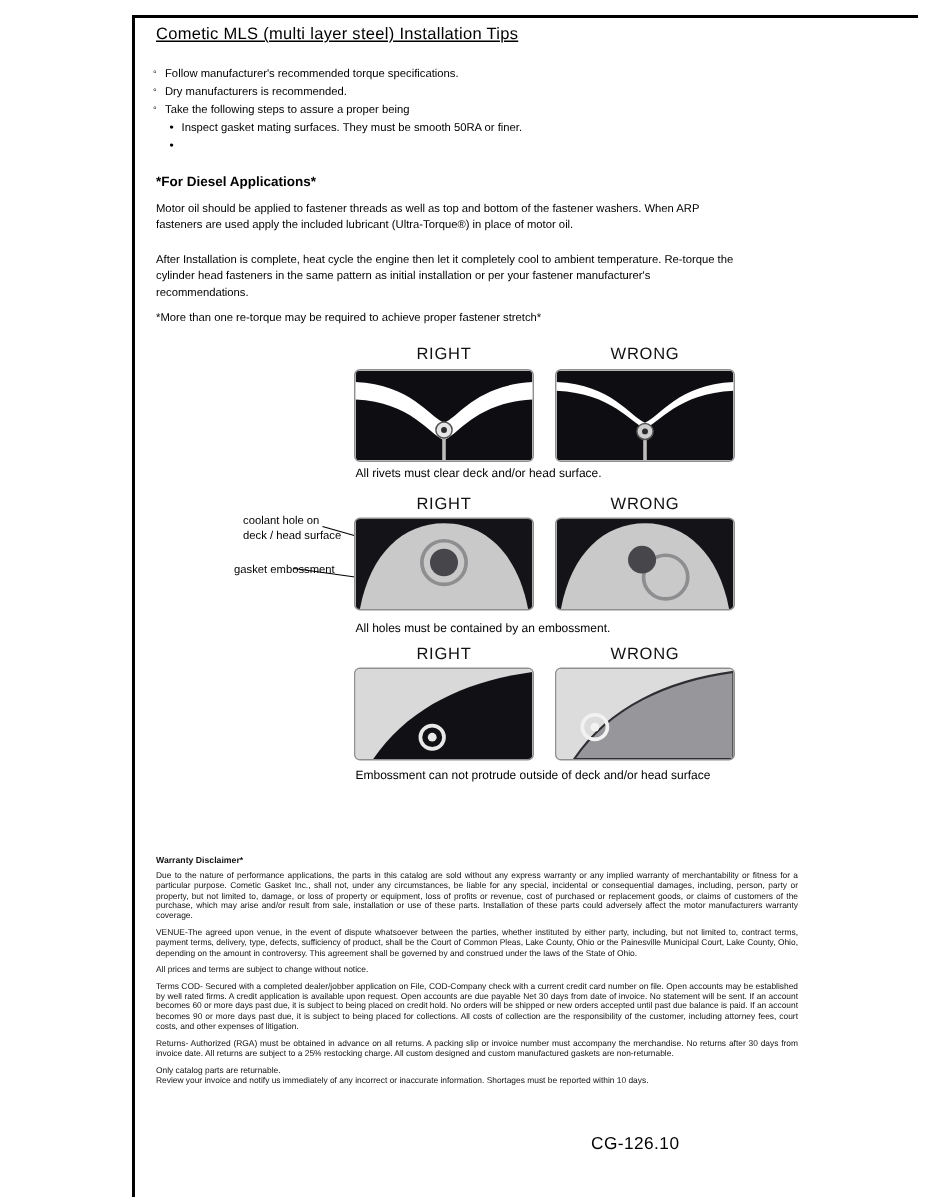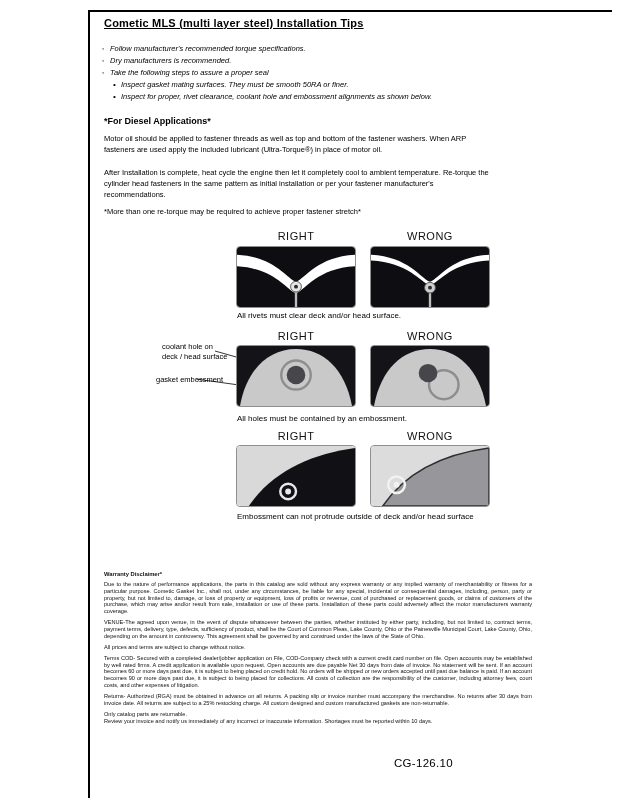--- a/index.html
+++ b/index.html
@@ -4,23 +4,23 @@
 <style>
   * { margin:0; padding:0; box-sizing:border-box; }
   html,body { background:#ffffff; }
   body { font-family:"Liberation Sans", sans-serif; color:#000; }
   .page { position:relative; width:618px; height:800px; background:#fff; overflow:hidden; }
   .abs { position:absolute; }
 
   #border-top { left:88px; top:10px; width:524px; height:2px; background:#000; }
   #border-left { left:88px; top:10px; width:2px; height:788px; background:#000; }
 
-  #title { left:104px; top:17px; font-size:11px; font-weight:bold; text-decoration:underline; letter-spacing:.2px; }
+  #title { left:104px; top:17px; font-size:11px; font-weight:normal; text-decoration:underline; letter-spacing:.2px; }
 
-  #tips { left:102px; top:42px; font-size:7.5px;font-style:italic; }
+  #tips { left:102px; top:42px; font-size:7.5px; }
   .tip { height:12px; display:flex; align-items:center; }
   .tip .bullet { width:8px; font-size:7px; text-align:left; }
   .tip.sub { margin-left:11px; }
   .tip.sub .bullet { font-size:8px; }
 
   #diesel-heading { left:104px; top:116px; font-size:9px; font-weight:bold; }
   #diesel-para1 { left:104px; top:133px; width:392px; font-size:7.5px; line-height:11px; }
   #diesel-para2 { left:104px; top:167px; width:392px; font-size:7.5px; line-height:11px; }
   #diesel-note  { left:104px; top:207px; font-size:7.5px; }
 
@@ -65,29 +65,28 @@
     <div class="tip">
       <span class="bullet">◦</span>
       <span>Follow manufacturer's recommended torque specifications.</span>
     </div>
     <div class="tip">
       <span class="bullet">◦</span>
       <span>Dry manufacturers is recommended.</span>
     </div>
     <div class="tip">
       <span class="bullet">◦</span>
-      <span>Take the following steps to assure a proper seal</span>
+      <span>Take the following steps to assure a proper being</span>
     </div>
     <div class="tip sub">
       <span class="bullet">•</span>
       <span>Inspect gasket mating surfaces.  They must be smooth 50RA or finer.</span>
     </div>
     <div class="tip sub">
       <span class="bullet">•</span>
-      <span>Inspect for proper, rivet clearance, coolant hole and embossment alignments as shown below.</span>
     </div>
   </div>
 
   <div class="abs" id="diesel-heading">*For Diesel Applications*</div>
   <div class="abs" id="diesel-para2">After Installation is complete, heat cycle the engine then let it completely cool to ambient temperature. Re-torque the cylinder head fasteners in the same pattern as initial installation or per your fastener manufacturer's recommendations.</div>
   <div class="abs" id="diesel-para1">Motor oil should be applied to fastener threads as well as top and bottom of the fastener washers. When ARP fasteners are used apply the included lubricant (Ultra-Torque®) in place of motor oil.</div>
   <div class="abs" id="diesel-note">*More than one re-torque may be required to achieve proper fastener stretch*</div>
 
   <div class="abs col-label" id="r1-right-label">RIGHT</div>
   <div class="abs col-label" id="r1-wrong-label">WRONG</div>

